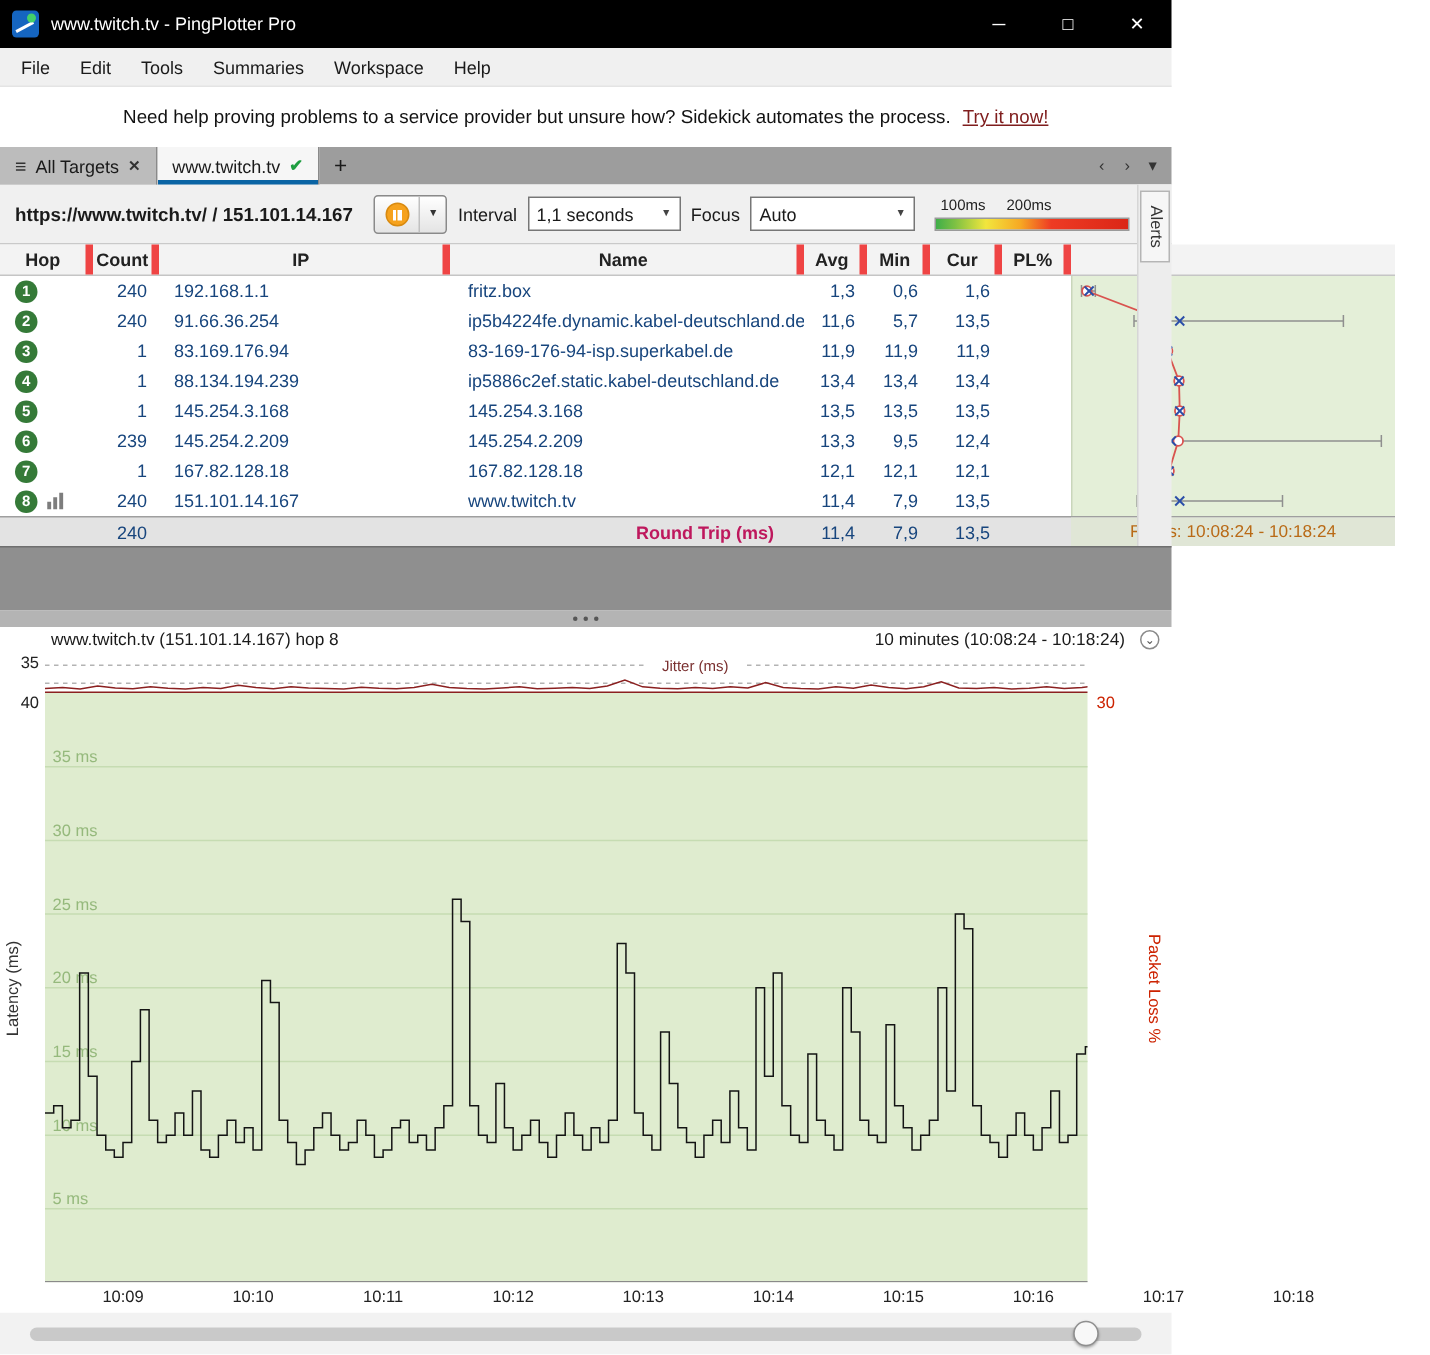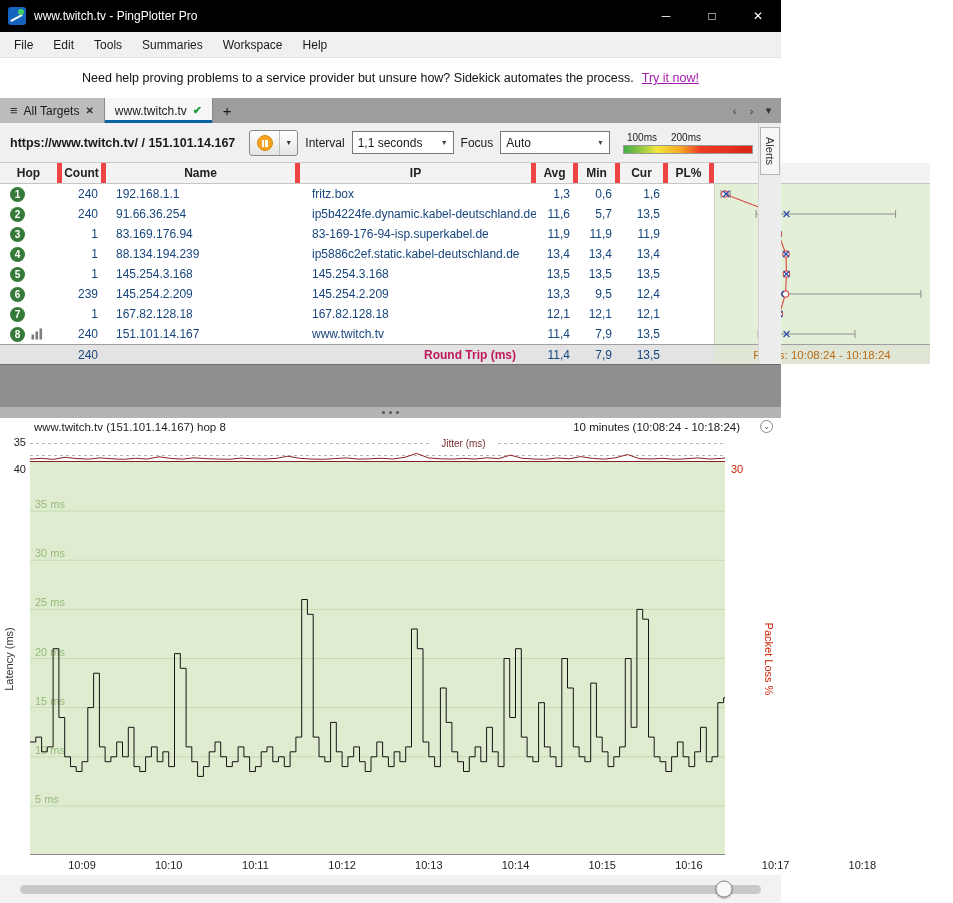--- a/index.html
+++ b/index.html
@@ -11,21 +11,21 @@
 .app-icon:before{content:"";position:absolute;left:2px;top:10px;width:13px;height:2px;background:#fff;transform:rotate(-28deg)}
 .app-icon:after{content:"";position:absolute;right:2px;top:2px;width:6px;height:6px;border-radius:50%;background:#43d06a}
 .title-text{font-size:12px}
 .win-controls{margin-left:auto;display:flex;height:100%}
 .win-btn{width:46px;height:100%;display:flex;align-items:center;justify-content:center;font-size:12px;color:#fff;cursor:default}
 
 .menubar{height:26px;background:#f0f0f0;display:flex;align-items:center;padding-left:4px;border-bottom:1px solid #e4e4e4}
 .menu-item{padding:5px 10px;color:#1a1a1a}
 
 .banner{height:40px;background:#fff;display:flex;align-items:center;justify-content:center;font-size:12.5px;color:#111}
-.promo-link{color:#a21caf;text-decoration:underline;margin-left:8px}
+.promo-link{color:#7f1d1d;text-decoration:underline;margin-left:8px}
 
 .tabbar{height:25px;background:#9d9d9d;display:flex;align-items:stretch}
 .tab{display:flex;align-items:center;gap:6px;padding:0 10px;background:#bcbcbc;border-right:1px solid #8a8a8a;color:#1a1a1a}
 .tab.active{background:#f6f6f6;box-shadow:inset 0 -3px 0 #0a64a4}
 .hamburger{color:#333;font-size:13px}
 .tab .close{color:#333;font-size:10px;font-weight:bold}
 .tab .check{color:#1e9e40;font-weight:bold;font-size:11px}
 .tab-add{width:28px;display:flex;align-items:center;justify-content:center;color:#1a1a1a;font-size:15px}
 .tab-nav{margin-left:auto;display:flex;align-items:center;gap:2px;padding-right:5px;color:#333}
 .tab-nav span{width:15px;text-align:center;font-size:11px}
@@ -72,21 +72,21 @@
 .mini-graph{position:absolute;left:714px;top:0;pointer-events:none}
 .tfoot{height:20px;background:#e3e3e3;border-top:1px solid #9f9f9f;color:#17457d}
 .tfoot .label{justify-content:flex-end;padding-right:20px;font-weight:bold;color:#be185d}
 .tfoot .focus{background:#e0e6d6;color:#b96a16;justify-content:center;font-size:11.5px}
 
 .splitter-band{height:43px;background:#8f8f8f;border-top:1px solid #6f6f6f}
 .splitter-grip{height:11px;background:#b4b4b4;display:flex;align-items:center;justify-content:center;gap:4px}
 .splitter-grip i{width:3px;height:3px;border-radius:50%;background:#565656}
 
 .tl-header{height:17px;background:#fff;display:flex;align-items:center;padding:0 8px 0 34px;font-size:11.5px;color:#1a1a1a}
-.tl-right{margin-left:auto;display:flex;align-items:center;gap:20px}
+.tl-right{margin-left:auto;display:flex;align-items:center;gap:10px}
 .chev{width:13px;height:13px;border-radius:50%;border:1px solid #8a8a8a;display:flex;align-items:center;justify-content:center;font-size:8px;color:#555}
 .row-flex{display:flex;background:#fff}
 .gutter-l{width:30px;position:relative;flex:none}
 .gutter-r{width:56px;position:relative;flex:none}
 .axis-max{position:absolute;top:1px;right:4px;font-size:11px;color:#222}
 .axis-max.pl{right:auto;left:6px;color:#cc2200}
 .ylab-left{position:absolute;left:3px;top:50%;writing-mode:vertical-rl;transform:translateY(-50%) rotate(180deg);font-size:11px;color:#333;white-space:nowrap}
 .ylab-right{position:absolute;right:6px;top:50%;writing-mode:vertical-rl;transform:translateY(-50%);font-size:11px;color:#cc2200;white-space:nowrap}
 #jitter-svg{display:block;background:#fff}
 #plot-svg{display:block;background:#dfeccf}
@@ -171,22 +171,22 @@
         <span class="l200">200ms</span>
       </div>
       <div class="legend-bar"></div>
     </div>
   </div>
 
   <div class="table">
     <div class="thead">
       <div class="th">Hop</div>
       <div class="th">Count</div>
+      <div class="th">IP</div>
       <div class="th">Name</div>
-      <div class="th">IP</div>
       <div class="th">Avg</div>
       <div class="th">Min</div>
       <div class="th">Cur</div>
       <div class="th">PL%</div>
     </div>
     <div class="tbody" id="tbody">
         <div class="trow">
           <div class="tc hop">
             <span class="badge">1</span>
           </div>

